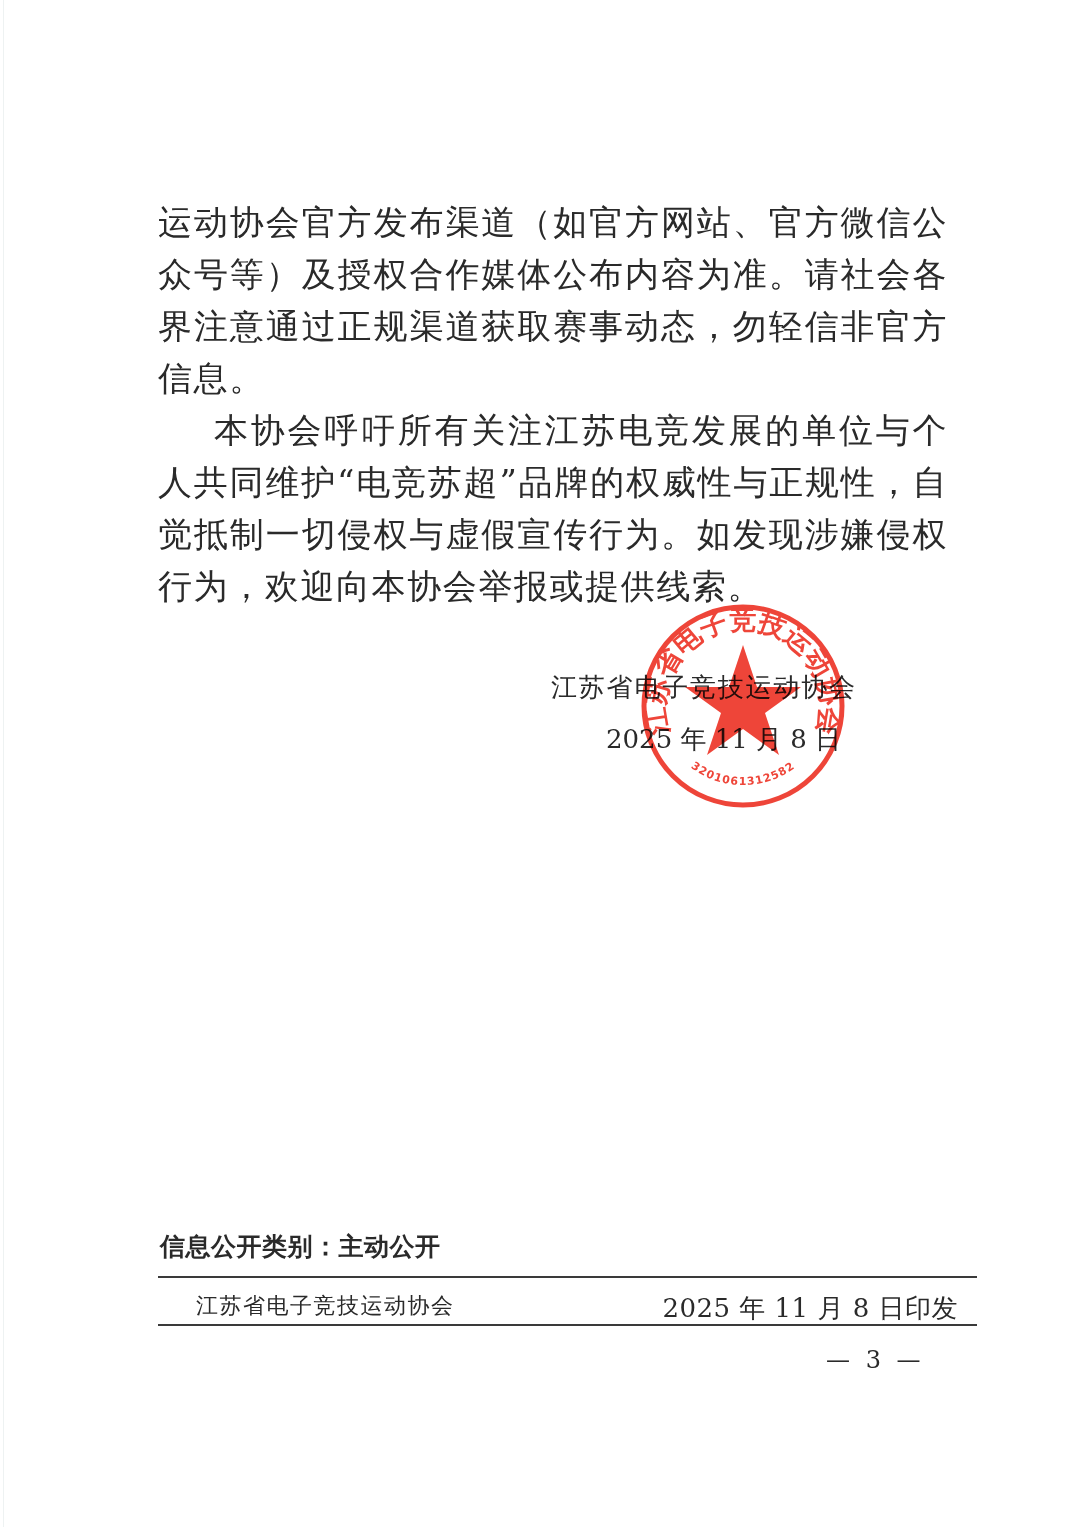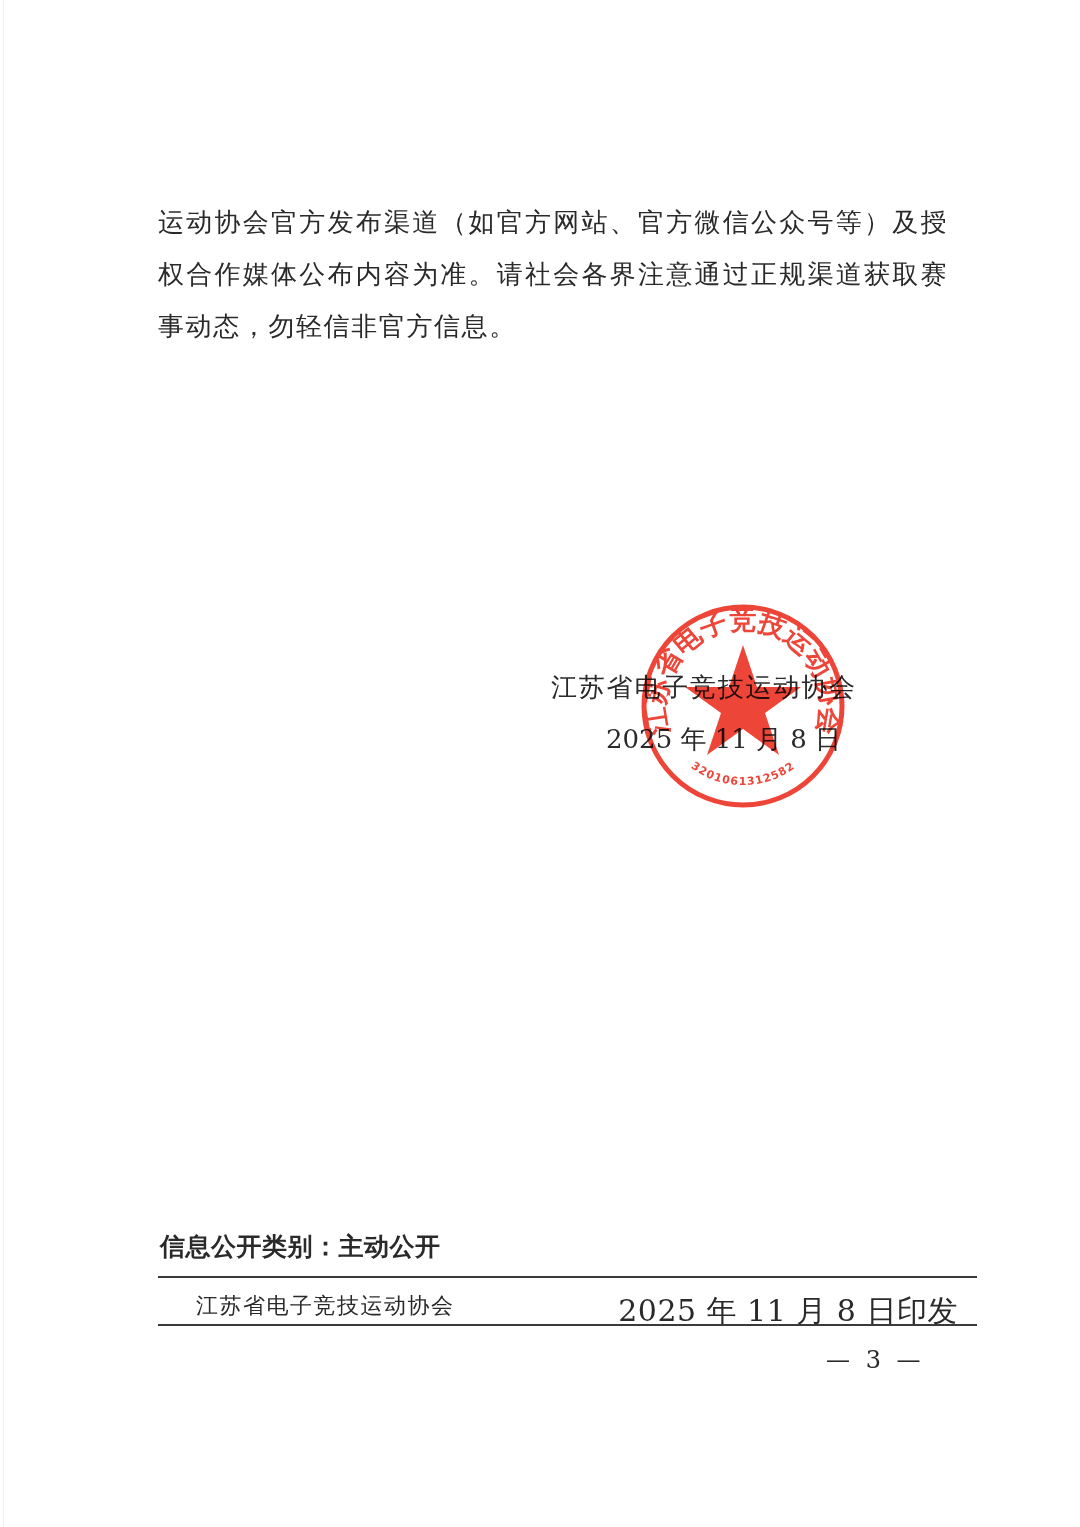--- a/index.html
+++ b/index.html
@@ -21,21 +21,21 @@
       top: 0;
       width: 1px;
       height: 1527px;
       background: #eef2f2;
     }
     .body-text {
       position: absolute;
       left: 158px;
       top: 196px;
       width: 790px;
-      font-size: 26px;
+      font-size: 34px;
       line-height: 52px;
       letter-spacing: 1.6px;
       text-align: justify;
     }
     .body-text p {
       margin: 0;
     }
     .body-text p.indent {
       text-indent: 56px;
     }
@@ -87,38 +87,39 @@
       position: absolute;
       left: 196px;
       top: 1291px;
       font-size: 22px;
       letter-spacing: 1.5px;
     }
     .issue-date {
       position: absolute;
       right: 122px;
       top: 1291px;
-      font-size: 30px;
+      font-size: 26px;
       letter-spacing: 0.5px;
     }
     .page-number {
       position: absolute;
       left: 826px;
       top: 1346px;
       font-size: 24px;
       letter-spacing: 4px;
     }
   </style>
 </head>
 <body>
 
 <div class="scan-edge"></div>
 
 <div class="body-text">
   <p>运动协会官方发布渠道（如官方网站、官方微信公众号等）及授权合作媒体公布内容为准。请社会各界注意通过正规渠道获取赛事动态，勿轻信非官方信息。</p>
+  <p class="indent">本协会呼吁所有关注江苏电竞发展的单位与个人共同维护“电竞苏超”品牌的权威性与正规性，自觉抵制一切侵权与虚假宣传行为。如发现涉嫌侵权行为，欢迎向本协会举报或提供线索。</p>
 </div>
 
 <div class="signature">江苏省电子竞技运动协会</div>
 <div class="signature-date">2025 年 11 月 8 日</div>
 
 <svg class="seal" viewBox="0 0 206 206" xmlns="http://www.w3.org/2000/svg">
   <defs>
     <path id="sealArc" d="M 40 150 A 78 78 0 1 1 166 150"></path>
     <path id="serialArc" d="M 36 150 A 86 86 0 0 0 170 150"></path>
   </defs>

